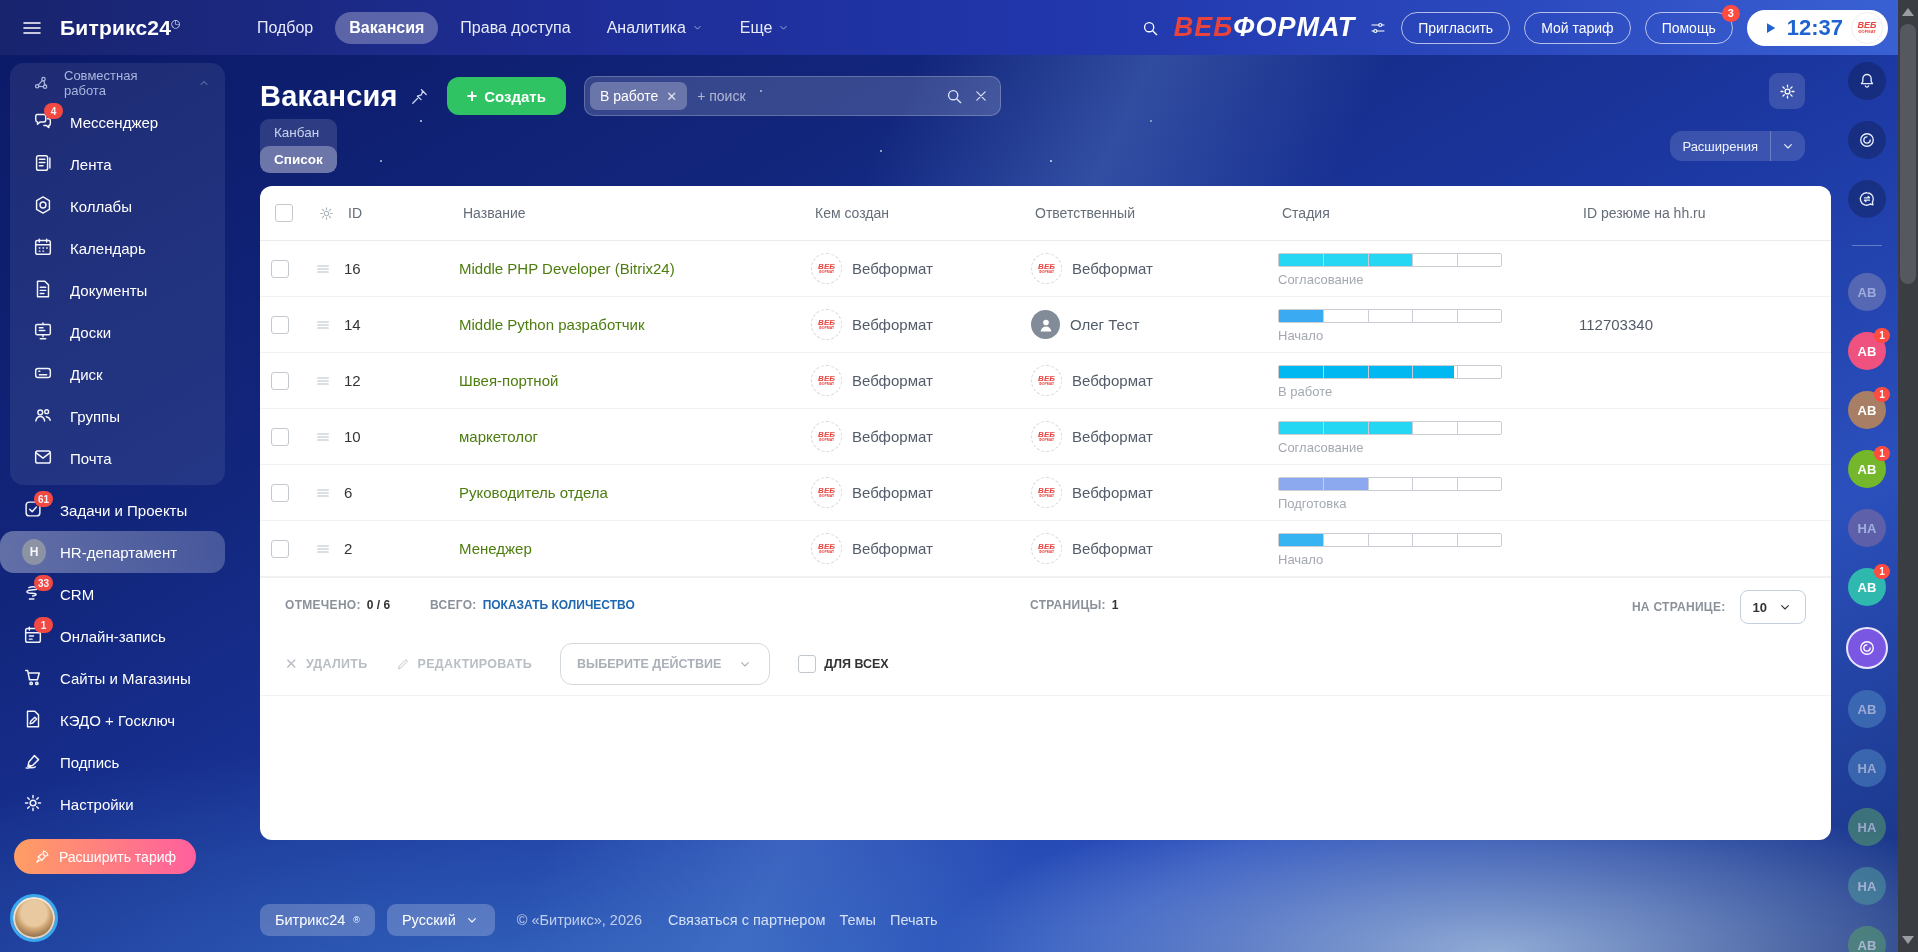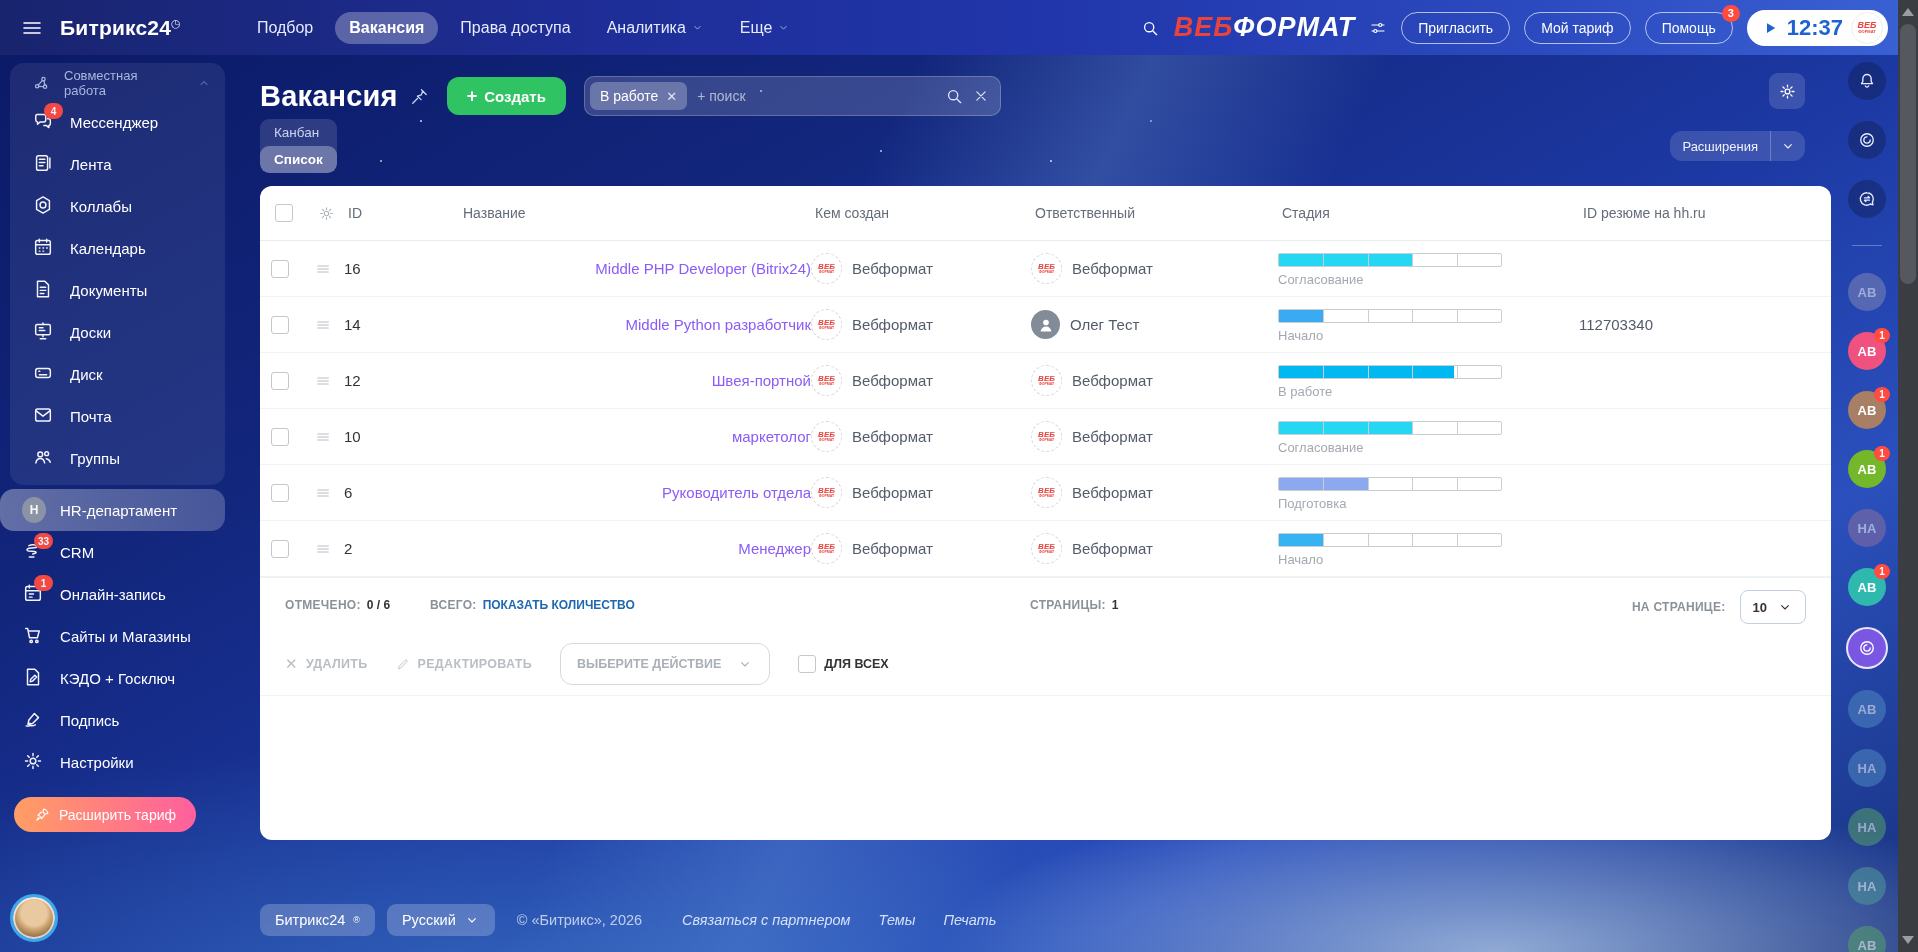--- a/index.html
+++ b/index.html
@@ -105,21 +105,21 @@
   #ext-btn .sep{width:1px;height:100%;background:rgba(255,255,255,.25);}
   #ext-btn .ch{padding:0 9px;display:flex;align-items:center;}
   
   #card{position:absolute;left:25px;top:131px;width:1571px;height:654px;background:#fff;border-radius:12px;overflow:hidden;}
   .trow,#thead{display:grid;grid-template-columns:43px 30px 115px 352px 220px 247px 301px 1fr;align-items:center;padding-left:15px;}
   #thead{height:54px;border-bottom:1px solid #e9ebee;color:#646d78;font-size:14px;}
   .trow{height:55px;border-bottom:1px solid #f1f2f4;font-size:15px;color:#333;padding-left:11px;}
   .cbx{width:16px;height:16px;border:1px solid #c3c8cf;border-radius:3px;background:#fff;cursor:pointer;}
   .hdr-gear{color:#aeb4bc;cursor:pointer;}
   .row-menu{color:#b7bdc5;cursor:pointer;}
-  .link{color:#8b5cf6;cursor:pointer;text-decoration:none;text-align:right;}
+  .link{color:#4d7c0f;cursor:pointer;text-decoration:none;}
   .person-cell{display:flex;align-items:center;gap:10px;}
   .wf-av{width:29px;height:29px;border-radius:50%;background:#fff;border:1px dashed #d9d9d9;flex:none;
     display:flex;flex-direction:column;align-items:center;justify-content:center;line-height:1;cursor:pointer;}
   .wf-av .l1{color:#e8433d;font-weight:bold;font-size:8px;font-style:italic;}
   .wf-av .l2{color:#e8433d;font-size:3.5px;font-weight:bold;}
   .gray-av{width:29px;height:29px;border-radius:50%;background:#828c98;flex:none;display:flex;align-items:center;justify-content:center;cursor:pointer;}
   .pname{color:#535c69;}
   .stage-wrap{padding-top:3px;}
   .bar{position:relative;width:222px;height:12px;background:#fff;border:1px solid #c9ced4;border-radius:2px;}
   .bar .fill{position:absolute;left:0;top:0;bottom:0;}
@@ -138,21 +138,21 @@
   
   #action-row{display:flex;align-items:center;height:62px;border-bottom:1px solid #f1f2f4;padding-left:25px;gap:28px;font-size:12.5px;}
   .act-dis{color:#b9bec5;font-weight:bold;display:flex;align-items:center;gap:8px;letter-spacing:.3px;cursor:default;}
   #select-action{border:1px solid #d4d9de;border-radius:12px;height:40px;display:flex;align-items:center;gap:16px;
     padding:0 16px;color:#aab0b8;font-weight:bold;cursor:pointer;}
   .forall{display:flex;align-items:center;gap:8px;color:#333;font-weight:bold;cursor:pointer;}
   
   #page-footer{position:absolute;left:25px;bottom:16px;display:flex;align-items:center;gap:12px;font-size:14.5px;}
   .pf-pill{background:rgba(255,255,255,.22);border-radius:9px;color:#fff;padding:8px 15px;display:flex;align-items:center;gap:8px;cursor:pointer;}
   .pf-copy{color:rgba(225,234,250,.8);margin-left:10px;}
-  .pf-link{color:rgba(230,238,252,.9);margin-left:28px;cursor:pointer;font-style:italic;}
+  .pf-link{color:rgba(230,238,252,.9);margin-left:14px;cursor:pointer;}
 </style>
 </head>
 <body>
 
 <div id="stars"></div>
 
 <div id="topbar">
   <span class="burger icon-btn">
       <svg width="24" height="24" viewBox="0 0 24 24" fill="none" stroke="currentColor" stroke-width="1.6" stroke-linecap="round" stroke-linejoin="round">
         <path d="M4 7h16M4 12h16M4 17h16"></path>
@@ -308,39 +308,49 @@
             <svg width="22" height="22" viewBox="0 0 24 24" fill="none" stroke="currentColor" stroke-width="1.6" stroke-linecap="round" stroke-linejoin="round">
               <rect x="4" y="7" width="16" height="10" rx="2.5"></rect>
               <path d="M8 13.8h8M7.5 10.2h1"></path>
             </svg>
           </span>
           <span>Диск</span>
         </div>
         <div class="sb-item">
           <span class="ic">
             <svg width="22" height="22" viewBox="0 0 24 24" fill="none" stroke="currentColor" stroke-width="1.6" stroke-linecap="round" stroke-linejoin="round">
-              <rect x="4" y="5.5" width="16" height="13" rx="2"></rect>
-              <path d="M4.5 7.5l7.5 5.8 7.5-5.8"></path>
-            </svg>
-          </span>
-          <span>Почта</span>
+              <circle cx="9" cy="9.2" r="2.6"></circle>
+              <circle cx="16" cy="8.4" r="2.1"></circle>
+              <path d="M4.2 18.5c.6-3.2 2.6-4.8 4.8-4.8s4.2 1.6 4.8 4.8M15.5 13.8c2.2.2 3.8 1.5 4.4 3.9"></path>
+            </svg>
+          </span>
+          <span>Группы</span>
         </div>
         <div class="sb-item">
           <span class="ic">
             <svg width="22" height="22" viewBox="0 0 24 24" fill="none" stroke="currentColor" stroke-width="1.6" stroke-linecap="round" stroke-linejoin="round">
-              <circle cx="9" cy="9.2" r="2.6"></circle>
-              <circle cx="16" cy="8.4" r="2.1"></circle>
-              <path d="M4.2 18.5c.6-3.2 2.6-4.8 4.8-4.8s4.2 1.6 4.8 4.8M15.5 13.8c2.2.2 3.8 1.5 4.4 3.9"></path>
-            </svg>
-          </span>
-          <span>Группы</span>
+              <rect x="4" y="5.5" width="16" height="13" rx="2"></rect>
+              <path d="M4.5 7.5l7.5 5.8 7.5-5.8"></path>
+            </svg>
+          </span>
+          <span>Почта</span>
         </div>
       </div>
   </div>
   <div id="sb-group2">
+      <div class="sb-item">
+        <span class="ic">
+          <svg width="22" height="22" viewBox="0 0 24 24" fill="none" stroke="currentColor" stroke-width="1.6" stroke-linecap="round" stroke-linejoin="round">
+            <rect x="4.5" y="4.5" width="15" height="15" rx="3.5"></rect>
+            <path d="M8.5 12.4l2.6 2.6 4.6-5.2"></path>
+          </svg>
+          <span class="bdg">61</span>
+        </span>
+        <span>Задачи и Проекты</span>
+      </div>
       <div class="sb-item active">
         <span class="ic" style="display: flex; align-items: center;">
           <span class="letter-av">Н</span>
         </span>
         <span>HR-департамент</span>
       </div>
       <div class="sb-item">
         <span class="ic">
           <svg width="22" height="22" viewBox="0 0 24 24" fill="none" stroke="currentColor" stroke-width="1.6" stroke-linecap="round" stroke-linejoin="round">
             <path d="M7.5 6.2c3-1.4 7.5-1.2 8.6.4 1 1.5-2.3 2-6 2.2-3.6.2-5.6 1.2-4.3 2.6 1.3 1.3 6.8.6 8.8 1.4 1.8.7.3 2.2-3 2.4"></path>

